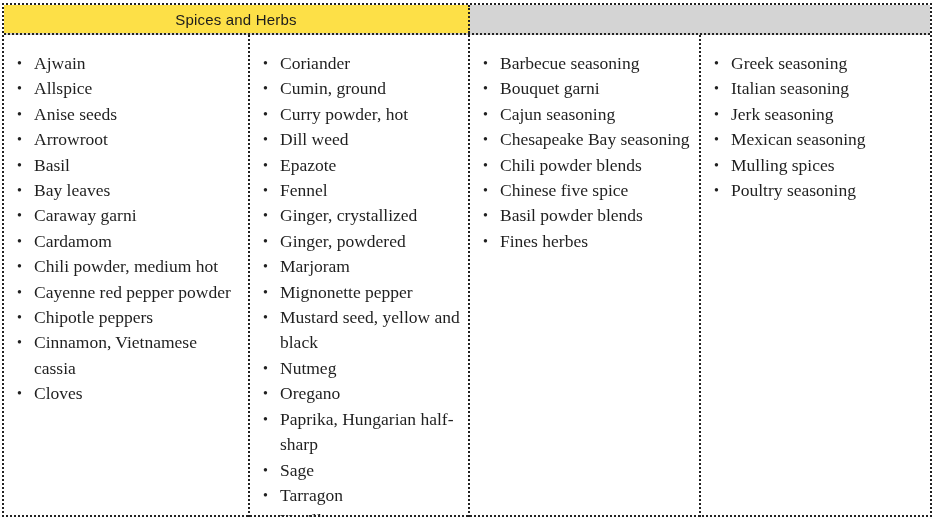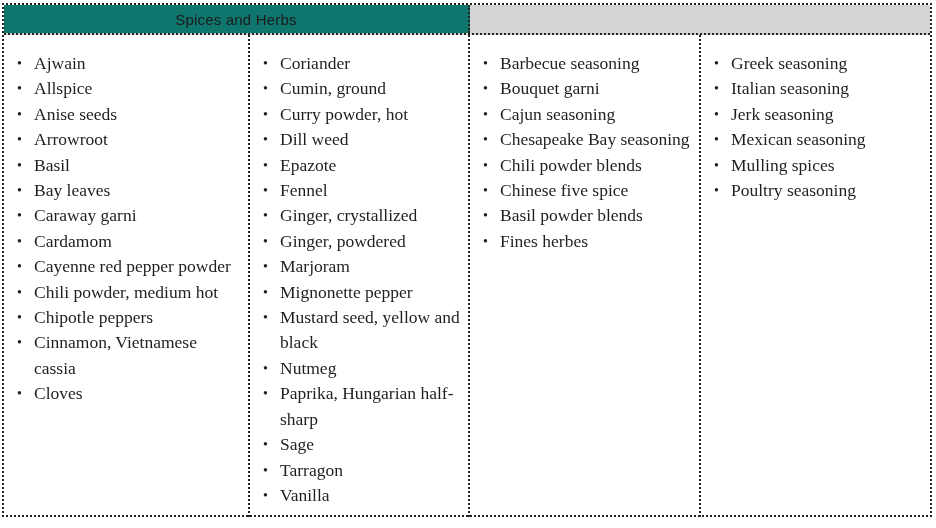--- a/index.html
+++ b/index.html
@@ -39,21 +39,21 @@
     display: flex;
     align-items: center;
     justify-content: center;
     box-sizing: border-box;
     height: 100%;
     font-family: "Liberation Sans", "DejaVu Sans", sans-serif;
     font-size: 15px;
     font-weight: 400;
     color: #1c1c1c;
     letter-spacing: 0.2px;
-    background: #0f766e;
+    background: #fde047;
   }
   .header-cell.spices { width: 466px; border-right: 2px dotted #222222; }
   .header-cell.themes { width: 460px; }
 
   
   .body-row {
     display: flex;
     height: 482px;
     box-sizing: border-box;
   }
@@ -103,41 +103,42 @@
     <div class="col c1">
       <ul class="spice-list">
           <li>Ajwain</li>
           <li>Allspice</li>
           <li>Anise seeds</li>
           <li>Arrowroot</li>
           <li>Basil</li>
           <li>Bay leaves</li>
           <li>Caraway garni</li>
           <li>Cardamom</li>
+          <li>Chili powder, medium hot</li>
           <li>Cayenne red pepper powder</li>
-          <li>Chili powder, medium hot</li>
           <li>Chipotle peppers</li>
           <li>Cinnamon, Vietnamese cassia</li>
           <li>Cloves</li>
         </ul>
     </div>
     <div class="col c2">
       <ul class="spice-list">
           <li>Coriander</li>
           <li>Cumin, ground</li>
           <li>Curry powder, hot</li>
           <li>Dill weed</li>
           <li>Epazote</li>
           <li>Fennel</li>
           <li>Ginger, crystallized</li>
           <li>Ginger, powdered</li>
           <li>Marjoram</li>
           <li>Mignonette pepper</li>
           <li>Mustard seed, yellow and black</li>
           <li>Nutmeg</li>
+          <li>Oregano</li>
           <li>Paprika, Hungarian half-sharp</li>
           <li>Sage</li>
           <li>Tarragon</li>
           <li>Vanilla</li>
         </ul>
     </div>
     <div class="col c3">
       <ul class="spice-list">
           <li>Barbecue seasoning</li>
           <li>Bouquet garni</li>

